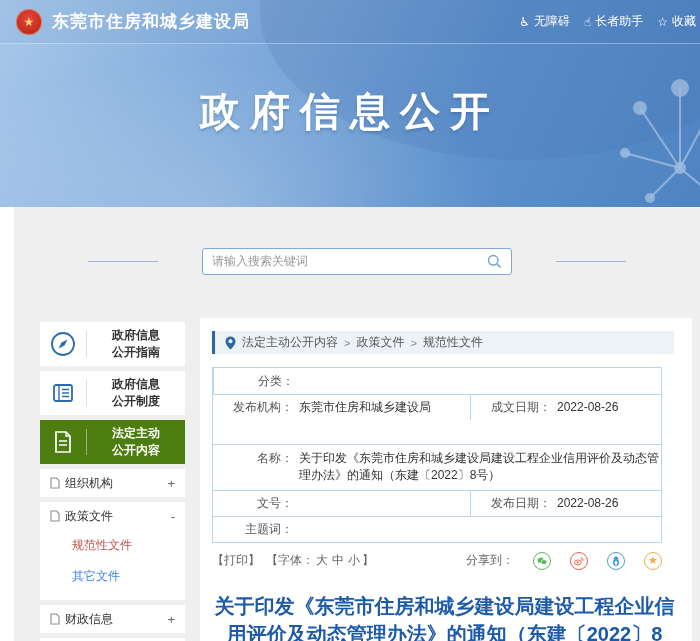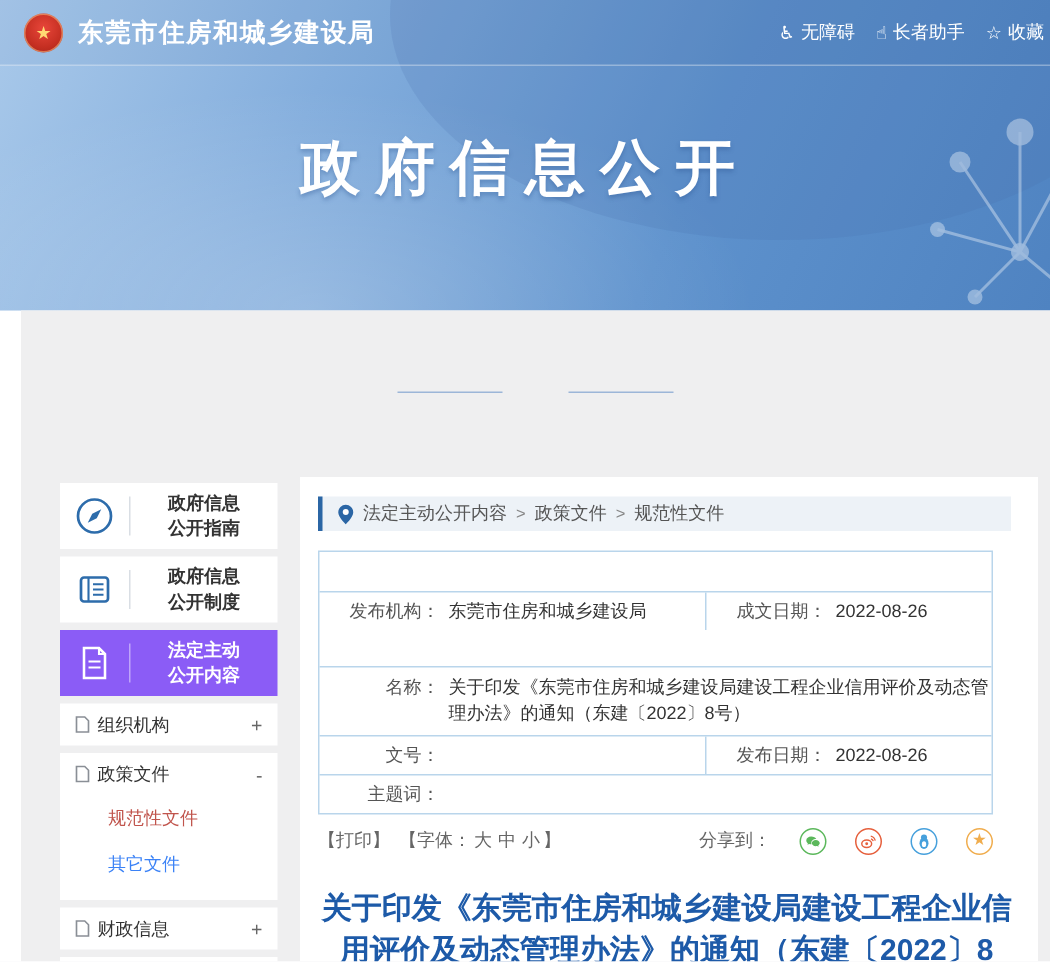--- a/index.html
+++ b/index.html
@@ -41,21 +41,21 @@
     font-family:"Liberation Sans","DejaVu Sans",sans-serif; }
   .search-box input::placeholder { color:#9a9a9a; }
   .search-btn { background:none; border:none; cursor:pointer; display:flex; align-items:center; padding:0; }
 
   
   .sidebar { position:absolute; left:40px; top:322px; width:145px; }
   .mcard { background:#fff; height:44px; margin-bottom:5px; display:flex; align-items:center; cursor:pointer; }
   .mcard .icn { flex:0 0 46px; display:flex; align-items:center; justify-content:center; }
   .mcard .vdiv { width:1px; height:26px; background:#d9dee4; }
   .mcard .txt { flex:1; text-align:center; font-size:12px; color:#333; font-weight:bold; line-height:1.45; }
-  .mcard.active { background:#8b5cf6; }
+  .mcard.active { background:#4d7c0f; }
   .mcard.active .txt { color:#fff; }
   .mcard.active .vdiv { background:rgba(255,255,255,.45); }
   .scard { background:#fff; margin-bottom:5px; }
   .srow { height:28px; display:flex; align-items:center; padding:11px 10px; font-size:12px; color:#333; cursor:pointer; }
   .srow .doc { margin-right:5px; display:flex; align-items:center; }
   .srow .tog { margin-left:auto; color:#666; font-size:13px; }
   .schild { height:31px; display:flex; align-items:center; padding-left:32px; font-size:12px; color:#3b82f6; cursor:pointer; }
   .schild.on { color:#c0544c; }
   .scard.group { padding-bottom:8px; }
 
@@ -136,20 +136,29 @@
       </div>
     </div>
 
     <div class="banner-title">政府信息公开</div>
   </div>
 
   <div class="graybg"></div>
 
   <div class="search-row">
     <div class="search-line"></div>
+    <div class="search-box">
+      <input type="text" placeholder="请输入搜索关键词" style="">
+      <button class="search-btn">
+        <svg width="15" height="15" viewBox="0 0 15 15">
+          <circle cx="6.3" cy="6.3" r="4.8" fill="none" stroke="#6f9cce" stroke-width="1.4"></circle>
+          <path d="M10 10 L13.6 13.6" stroke="#6f9cce" stroke-width="1.4"></path>
+        </svg>
+      </button>
+    </div>
     <div class="search-line"></div>
   </div>
 
   <div class="sidebar">
 
     <div class="mcard">
       <span class="icn">
         <svg width="26" height="26" viewBox="0 0 26 26">
           <circle cx="13" cy="13" r="11" fill="none" stroke="#2d6cab" stroke-width="1.8"></circle>
           <path d="M17.5 8.5 L14.5 14.5 L8.5 17.5 L11.5 11.5 Z" fill="#2d6cab"></path>
@@ -248,20 +257,24 @@
       </svg>
       <span class="crumb">法定主动公开内容</span>
       <span class="sep">&gt;</span>
       <span class="crumb">政策文件</span>
       <span class="sep">&gt;</span>
       <span class="crumb">规范性文件</span>
     </div>
 
     <div class="meta-table">
       <div class="mrow">
+        <div class="cell c2">
+          <span class="lbl">分类：</span>
+          <span class="val"></span>
+        </div>
       </div>
       <div class="mrow">
         <div class="cell c1">
           <span class="lbl">发布机构：</span>
           <span class="val">东莞市住房和城乡建设局</span>
         </div>
         <div class="cell c2">
           <span class="lbl">成文日期：</span>
           <span class="val">2022-08-26</span>
         </div>

